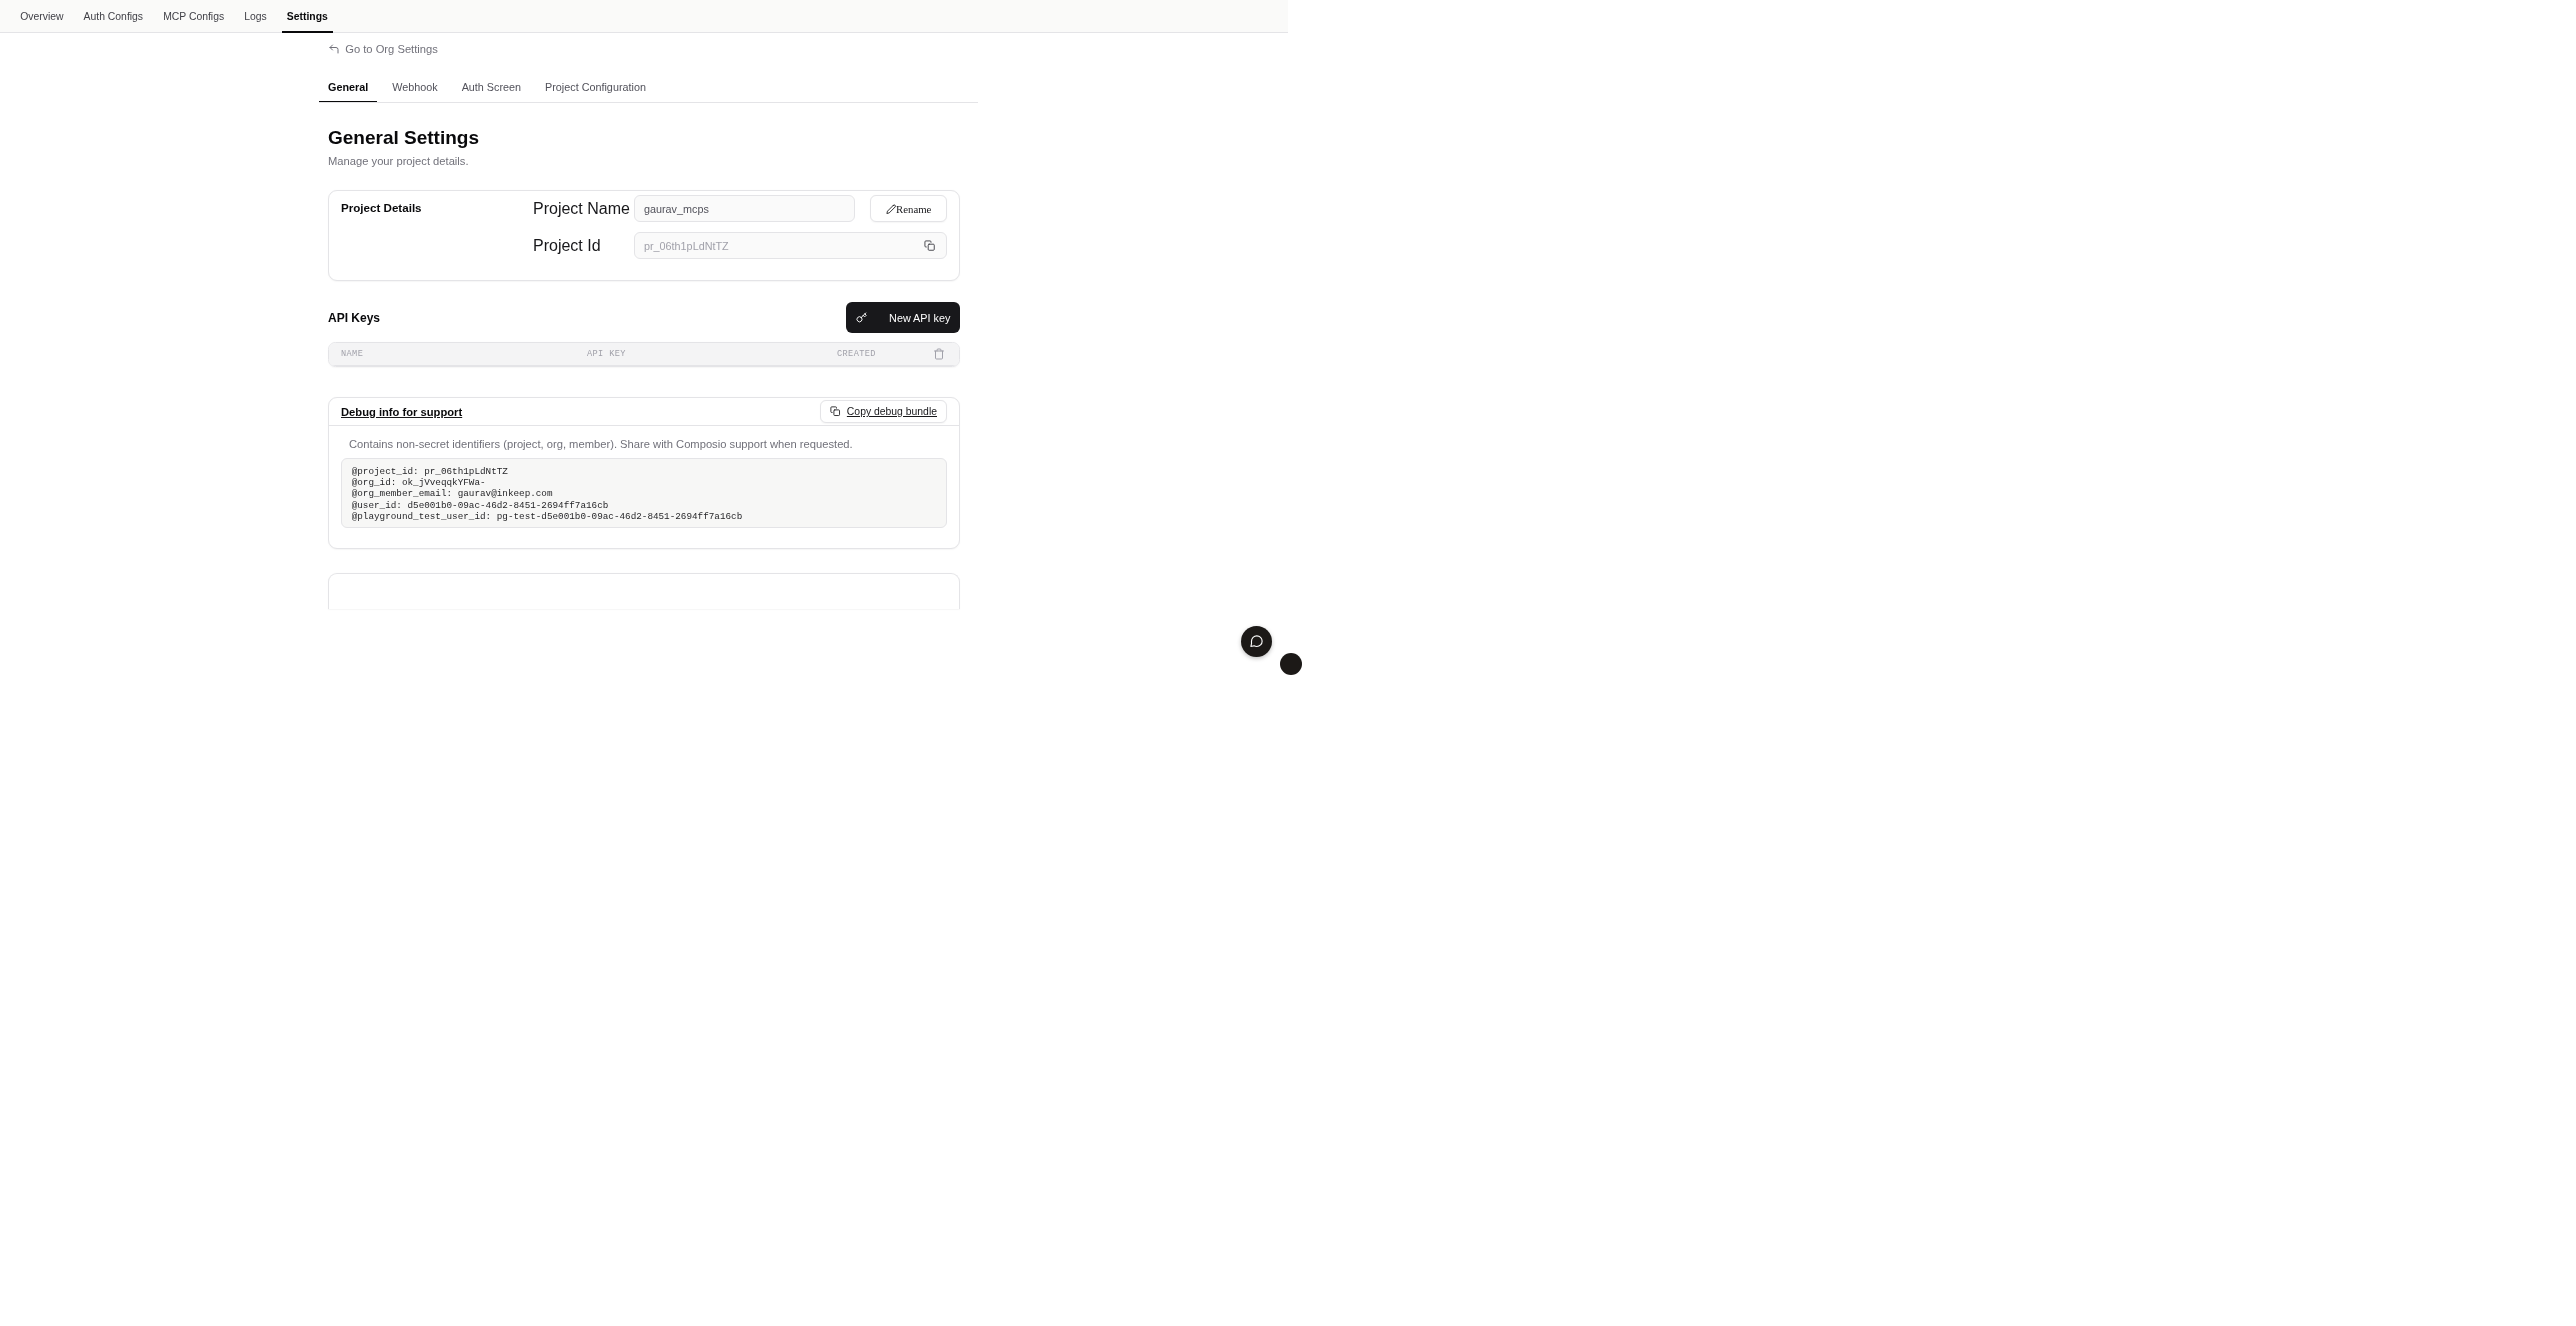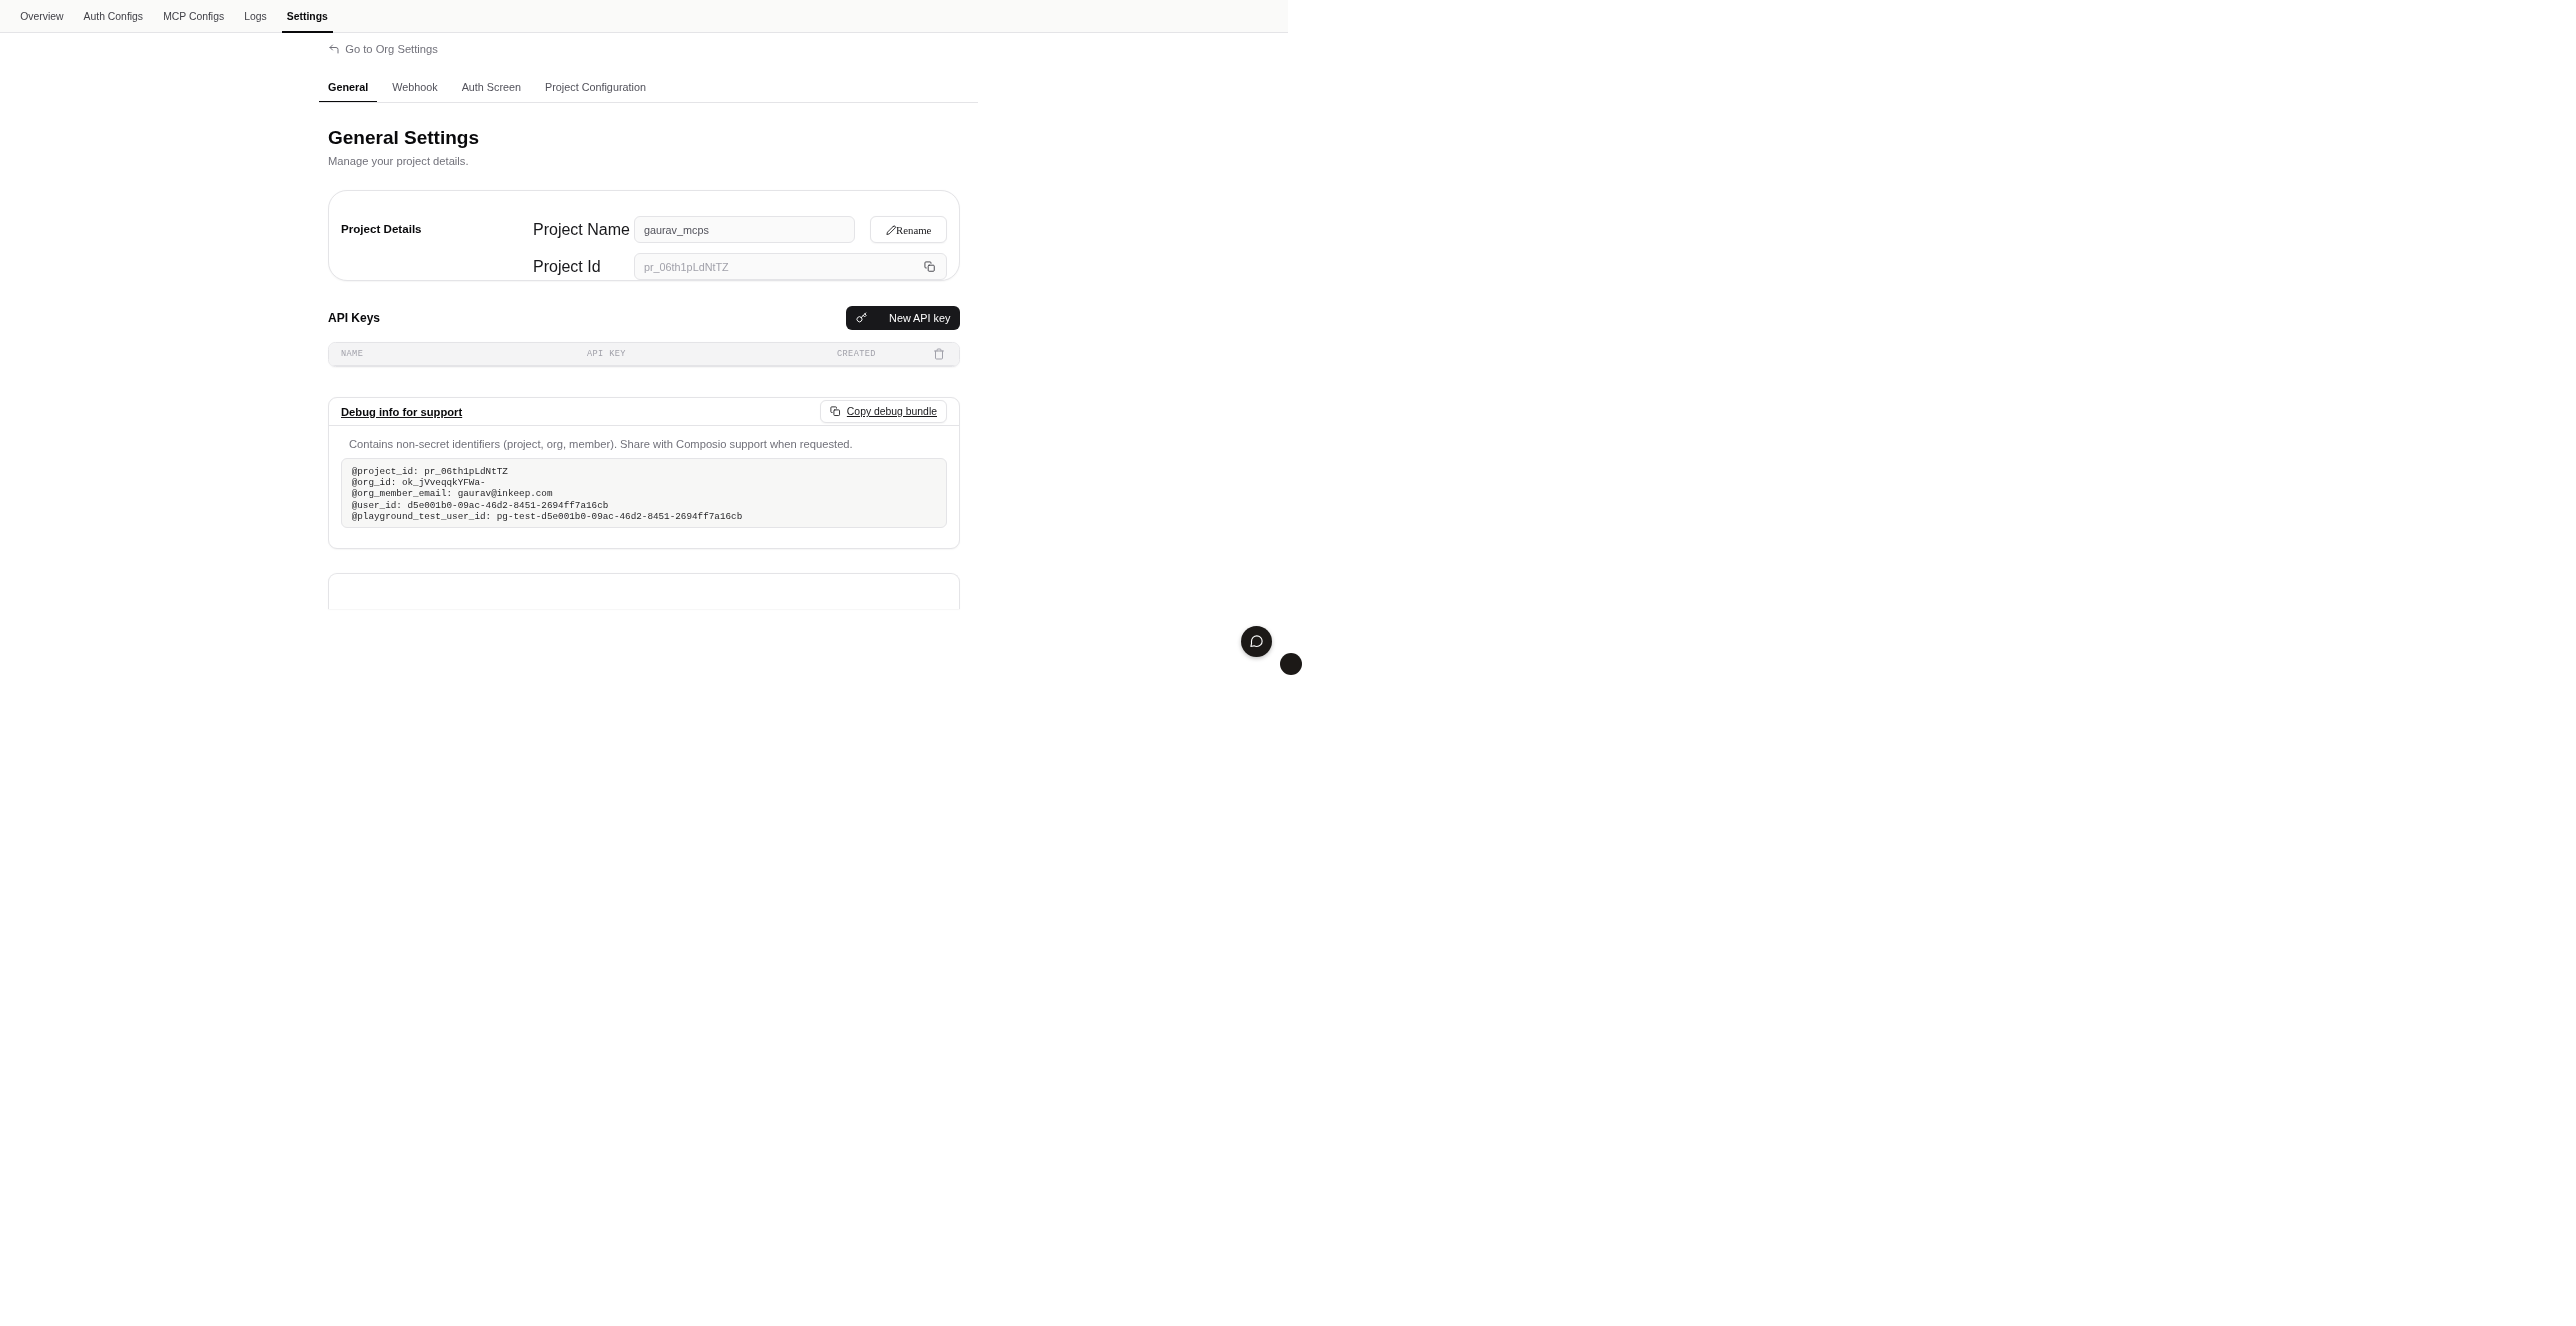--- a/index.html
+++ b/index.html
@@ -29,40 +29,40 @@
   .tab.active { color:#09090b; font-weight:600; }
   .tab.active::after { content:""; position:absolute; left:0; right:0; bottom:-0.7px; height:1.5px; background:#09090b; }
 
   .section-heading { margin-top:24px; font-size:19px; font-weight:700; color:#09090b; }
   .section-sub { margin-top:6.7px; font-size:11.2px; color:#71717a; }
 
   .card { background:#fff; border:0.7px solid #e4e4e7; border-radius:9px;
     box-shadow:0 0.7px 1.5px rgba(0,0,0,.04); }
 
   
-  .project-card { margin-top:23px; height:91px; display:flex; padding:25px 12px;border-radius:19px; }
+  .project-card { margin-top:23px; height:91px; display:flex; padding:4px 12px; }
   .project-card .card-title { width:192px; font-size:11.6px; font-weight:700; padding-top:6px; color:#09090b; }
   .fields { flex:1; display:flex; flex-direction:column; gap:9.7px; }
   .field-row { display:flex; align-items:center; height:27px; }
   .field-label { width:101px; font-size:16px; color:#18181b; }
   .field-input { flex:1; height:27px; background:#fafafa; border:0.7px solid #e4e4e7; border-radius:6px;
     display:flex; align-items:center; padding:0 9px; font-size:10.8px; }
   .field-input .val-name { color:#52525b; }
   .field-input .val-id { color:#a1a1aa; }
   .field-input .spacer { flex:1; }
   .copy-btn { background:none; border:none; cursor:pointer; display:flex; align-items:center; padding:1.5px; }
   .rename-btn { margin-left:15px; width:77px; height:27px; background:#fff; border:0.7px solid #e4e4e7;
     border-radius:6px; display:flex; align-items:center; justify-content:center; gap:0;
     font-size:10.8px; font-weight:500; color:#18181b; cursor:pointer;
     box-shadow:0 0.7px 1.5px rgba(0,0,0,.04); font-family:Liberation Serif, serif; }
 
   
   .api-head { margin-top:25px; height:22.4px; display:flex; align-items:center; justify-content:space-between; }
   .api-title { font-size:12px; font-weight:700; color:#09090b; }
-  .new-key-btn { height:24px; background:#18181b; color:#fff; border:none; border-radius:6px;
+  .new-key-btn { height:31px; background:#18181b; color:#fff; border:none; border-radius:6px;
     display:flex; align-items:center; gap:22px; padding:0 9.7px; font-size:10.8px; font-weight:500;
     cursor:pointer; font-family:inherit; }
 
   .table { margin-top:13.4px; border:0.7px solid #e4e4e7; border-radius:7.5px; overflow:hidden;
     box-shadow:0 0.7px 1.5px rgba(0,0,0,.04); }
   .thead { display:grid; grid-template-columns:258px 250px 82px 1fr; height:23px;
     background:#f4f4f5; border-bottom:0.7px solid #e4e4e7; align-items:center; }
   .th { font-family:"Liberation Mono", monospace; font-size:8.6px; letter-spacing:0.4px;
     color:#a1a1aa; text-transform:uppercase; }
   .trow { display:grid; grid-template-columns:258px 250px 82px 1fr; height:37px;

